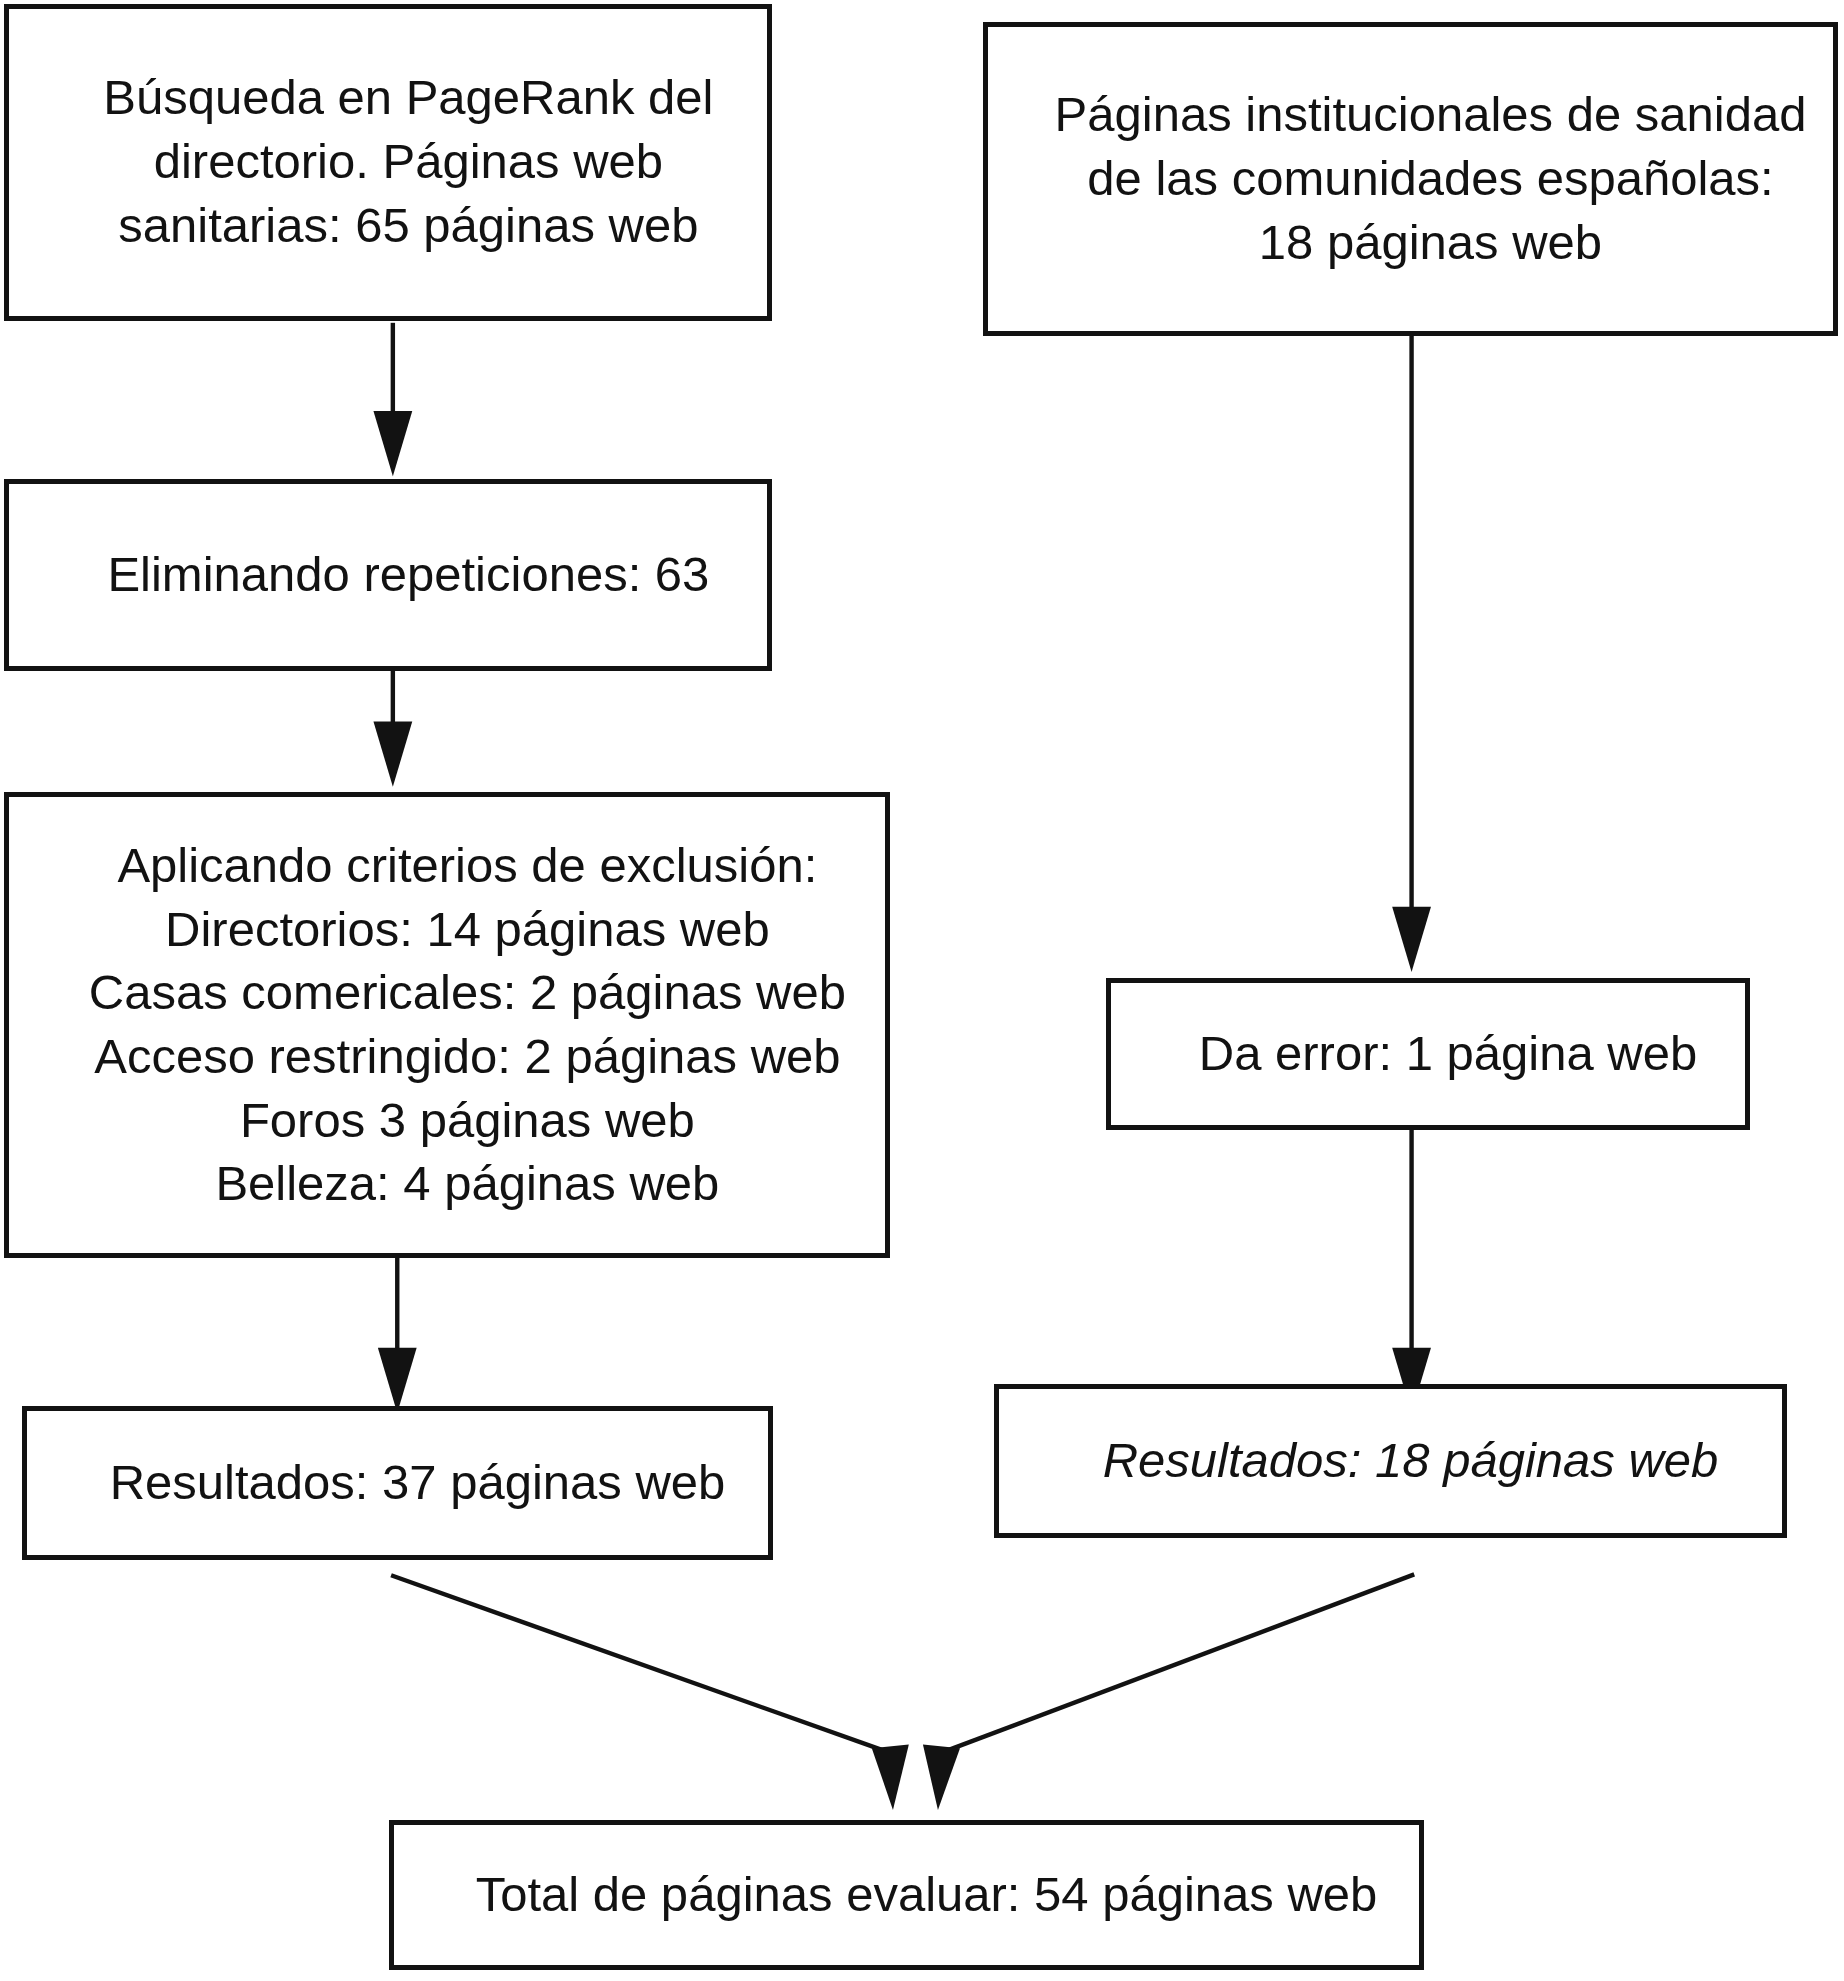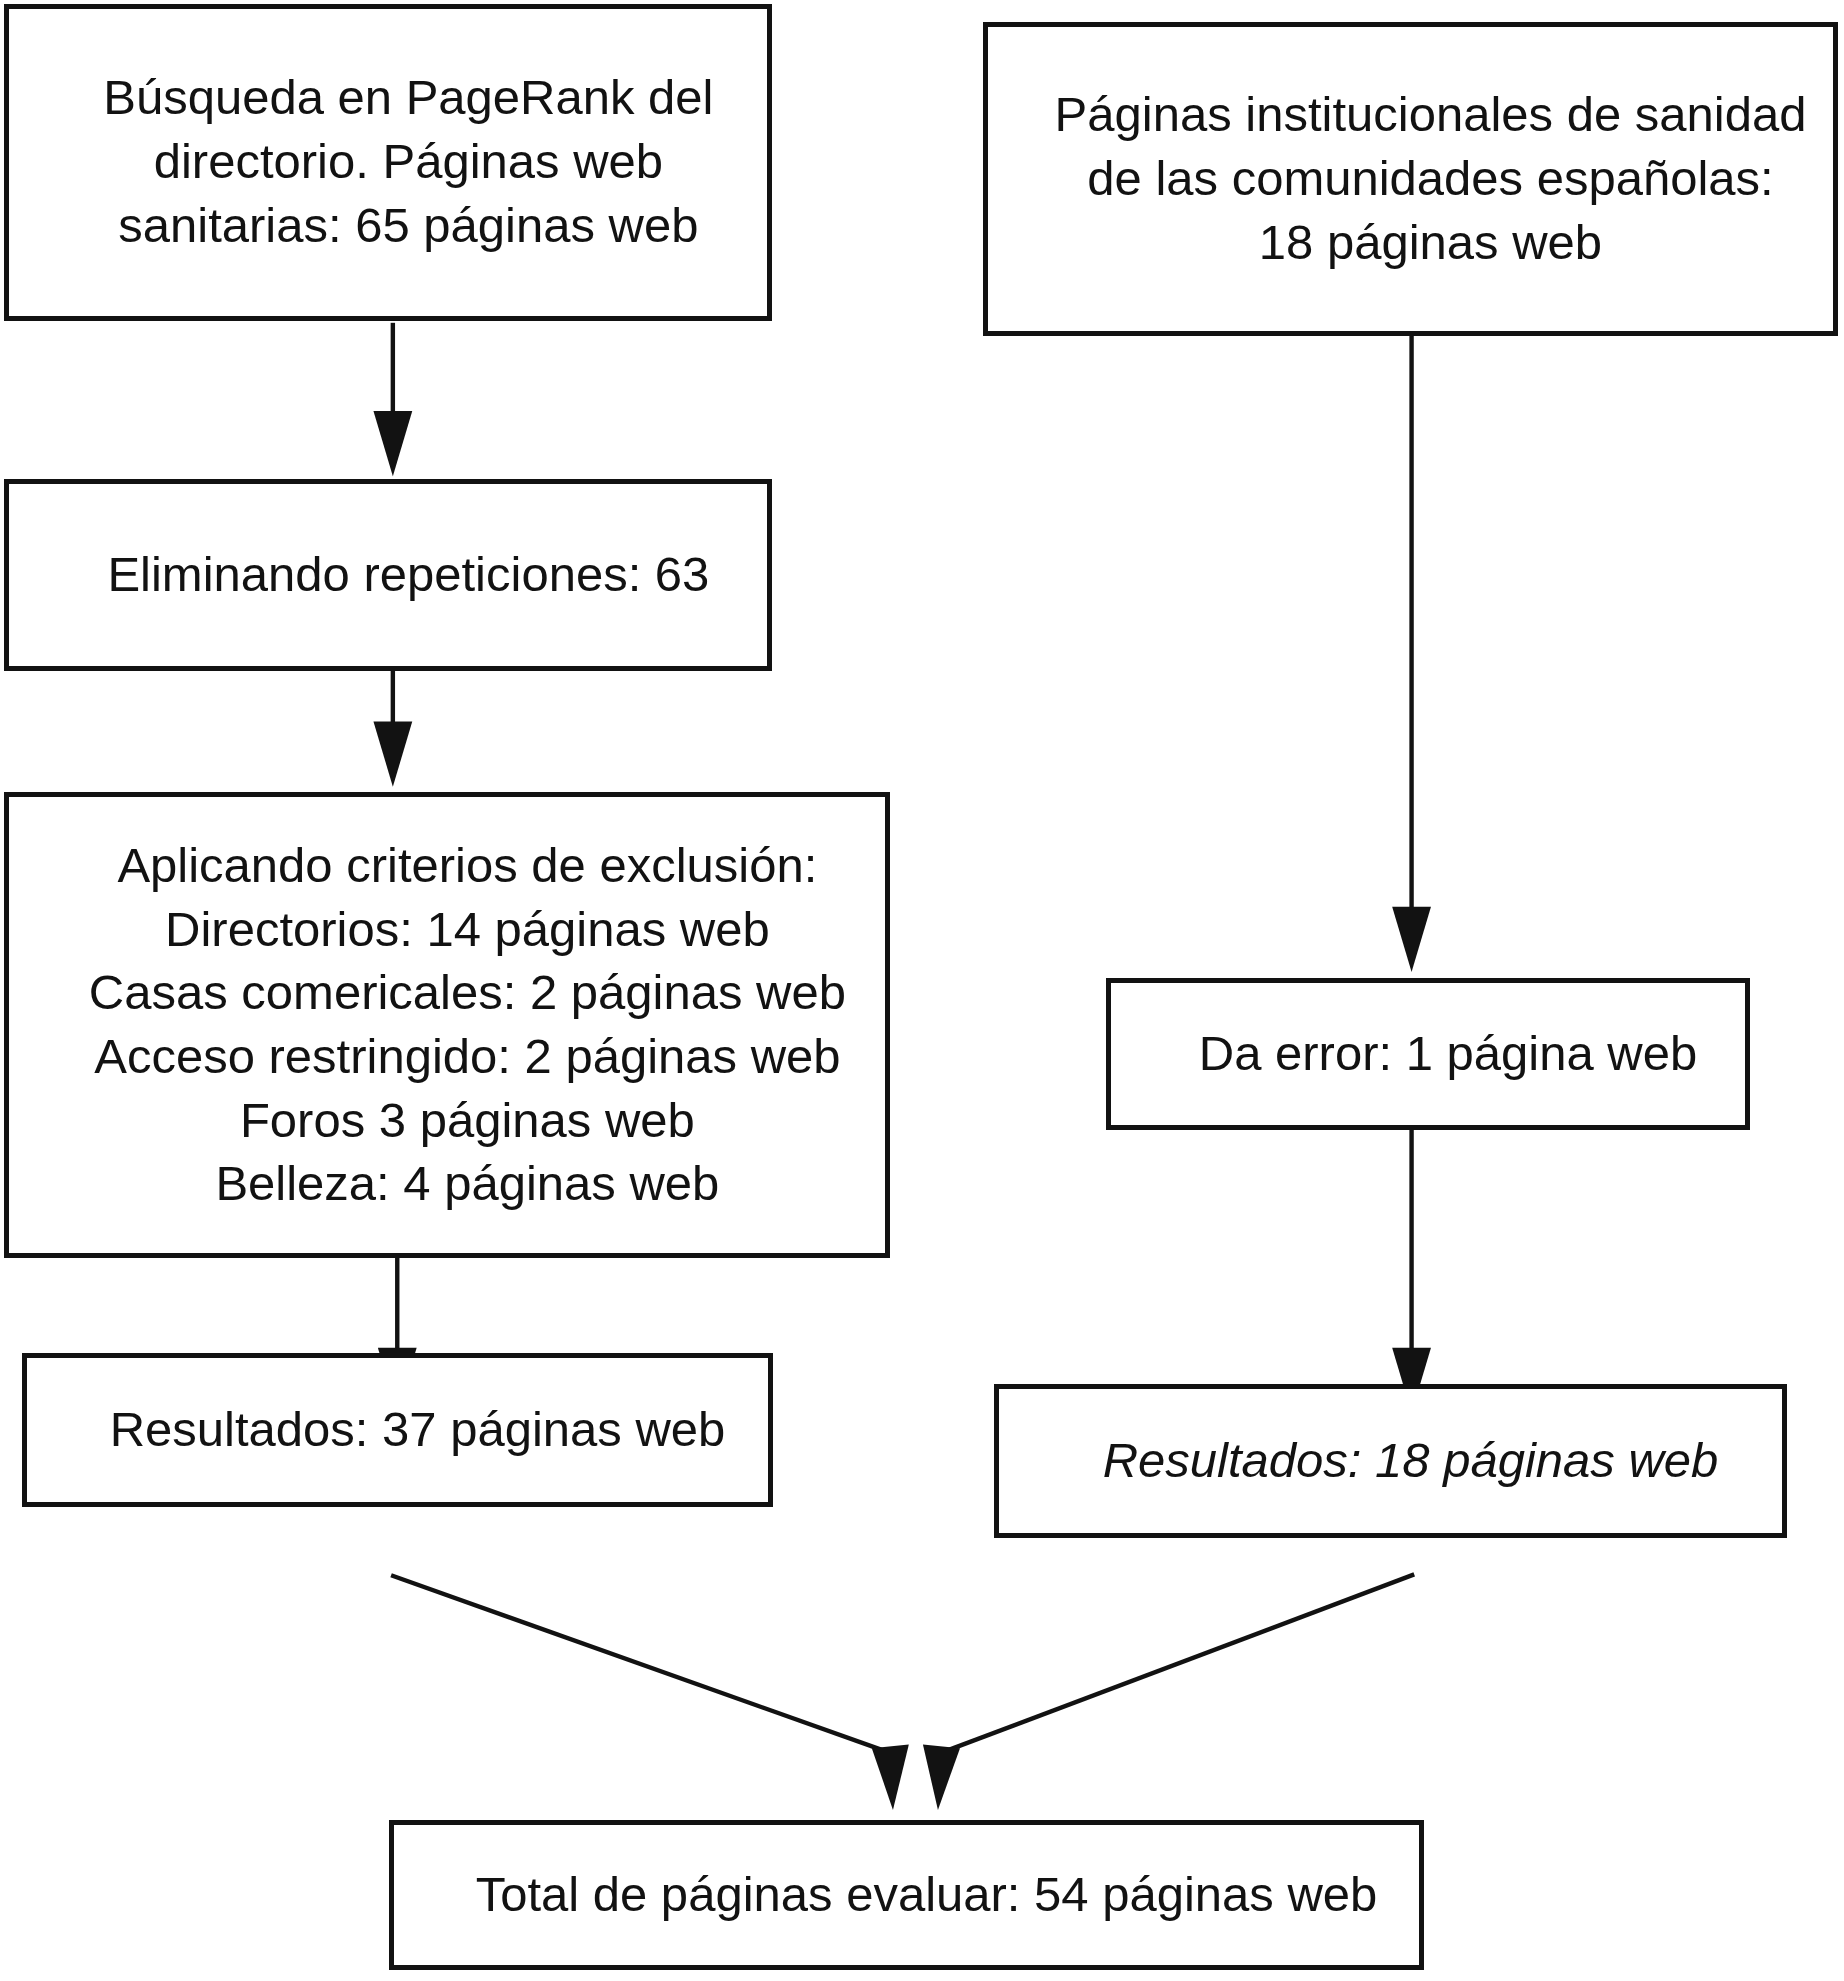--- a/index.html
+++ b/index.html
@@ -28,21 +28,21 @@
     font-size: 49px;
     line-height: 1.3;
     color: #121212;
     padding-left: 40px;
   }
   .n-pagerank   { left: 4.4px;    top: 3.5px;    width: 768px;  height: 317px; }
   .n-instit     { left: 983px; top: 22px;    width: 855px;  height: 314px; }
   .n-dups       { left: 4.4px;    top: 479px;  width: 768px;  height: 192px; }
   .n-exclusion  { left: 4.4px;    top: 792px;  width: 886px; height: 466px; }
   .n-error      { left: 1106px; top: 978px; width: 644px;  height: 152px; }
-  .n-res-left   { left: 22px;   top: 1353px; width: 751px;  height: 154px; }
+  .n-res-left   { left: 22px;   top: 1406px; width: 751px;  height: 154px; }
   .n-res-right  { left: 994px; top: 1384px; width: 793px;  height: 154px; font-style: italic; }
   .n-total      { left: 389px;  top: 1820px; width: 1035px; height: 150px; }
   .arrows {
     position: absolute;
     left: 0;
     top: 0;
     pointer-events: none;
   }
   .arrows line    { stroke: #121212; stroke-width: 5; }
   .arrows polygon { fill: #121212; stroke: none; }

